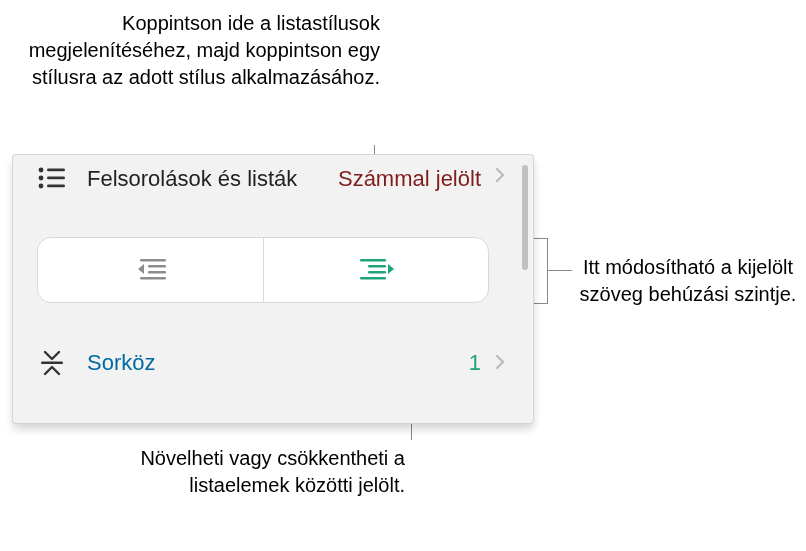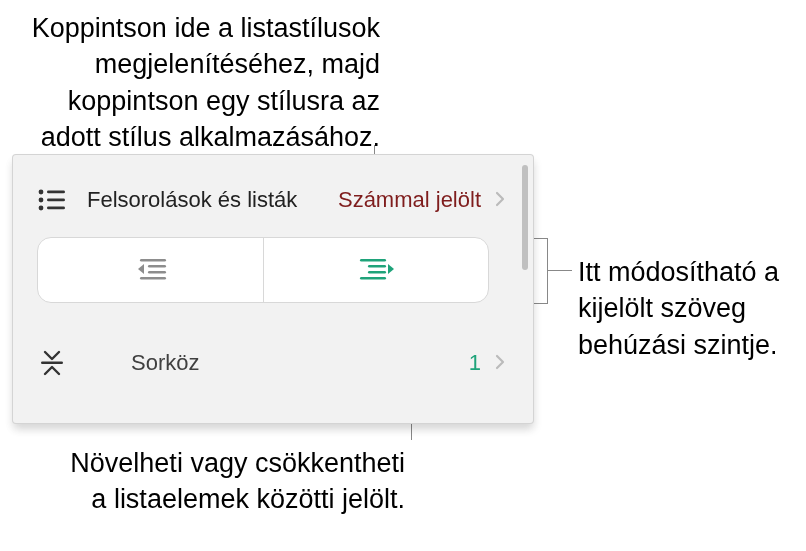--- a/index.html
+++ b/index.html
@@ -7,35 +7,35 @@
       font-family: -apple-system, "Helvetica Neue", Arial, sans-serif;
       width: 806px;
       height: 551px;
       position: relative;
       background: #fff;
       overflow: hidden;
     }
 
     .annotation {
       position: absolute;
-      font-size: 27px;
+      font-size: 20px;
       color: #000;
       line-height: 1.35;
     }
     .ann-top {
       top: 10px;
       left: 10px;
       width: 370px;
       text-align: right;
     }
     .ann-right {
       top: 254px;
       left: 578px;
       width: 220px;
-      text-align: left;
+      text-align: center;
     }
     .ann-bottom {
       top: 445px;
       left: 55px;
       width: 350px;
       text-align: right;
     }
 
     
     .line {
@@ -64,21 +64,20 @@
     }
 
     
     .row-lists {
       position: absolute;
       top: 10px;
       left: 0;
       right: 0;
       height: 70px;
       display: flex;
-      align-items: center;
       padding: 0 12px 0 24px;
     }
     .list-icon {
       width: 30px;
       height: 26px;
       margin-right: 20px;
       flex-shrink: 0;
     }
     .lists-label {
       font-size: 22px;
@@ -132,23 +131,22 @@
       padding: 0 12px 0 24px;
     }
     .spacing-icon {
       width: 30px;
       height: 30px;
       margin-right: 20px;
       flex-shrink: 0;
     }
     .spacing-label {
       font-size: 22px;
-      color: #404040;
+      color: #0369a1;
       flex: 1;
-      margin-left: 44px;
     }
     .spacing-value {
       font-size: 22px;
       color: #1fa37a;
       margin-right: 14px;
     }
 
     .panel-scroll {
       position: absolute;
       top: 10px;

